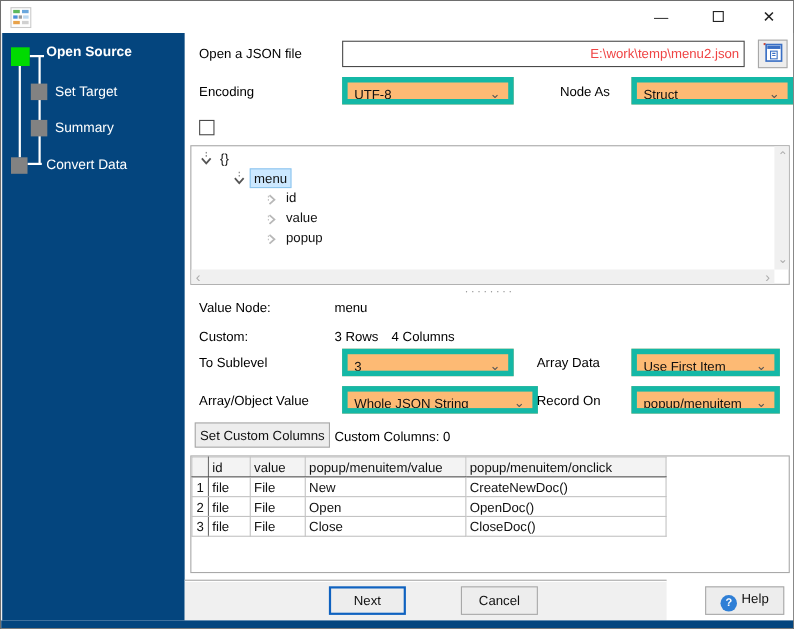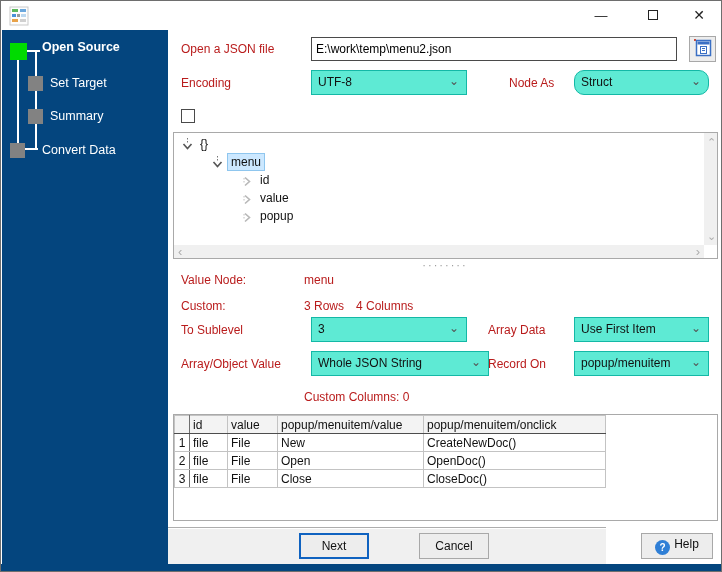--- a/index.html
+++ b/index.html
@@ -18,24 +18,24 @@
   .content { position:relative; width:554px; height:534px; background:#fff; }
   .navy-strip { position:absolute; left:0; bottom:0; width:720px; height:7px; background:#04457E; }
   
   .sq { position:absolute; }
   .sq.green { background:#00DB00; }
   .sq.gray { background:#828282; }
   .wline { position:absolute; background:#fff; }
   .step-label { position:absolute; color:#fff; font-size:12.5px; white-space:nowrap; }
   .step-label.active { font-weight:bold; }
   
-  .lbl { position:absolute; white-space:nowrap; color:#b91c1c; }
-  .combo { position:absolute; height:25px; background:#5eead4; border:1px solid #14b8a6; line-height:23px; padding-left:6px; white-space:nowrap; overflow:hidden; }
+  .lbl { position:absolute; white-space:nowrap; color:#000000; }
+  .combo { position:absolute; height:25px; background:#fdba74; border:5px solid #14b8a6; line-height:23px; padding-left:6px; white-space:nowrap; overflow:hidden; }
   .combo .chev { position:absolute; right:7px; top:-1px; color:#555; font-size:12px; }
-  .textinput { position:absolute; height:24px; border:1px solid #4a4a4a; background:#fff; font-family:inherit; font-size:12px; padding:0 4px; color:#000000; }
+  .textinput { position:absolute; height:24px; border:1px solid #4a4a4a; background:#fff; font-family:inherit; font-size:12px; padding:0 4px; color:#ef4444;text-align:right; }
   .btn { position:absolute; background:#ededed; border:1px solid #a8a8a8; font-family:inherit; font-size:12px; color:#111; text-align:center; }
   .btn.primary { border:2px solid #0f62c0; }
   .checkbox { position:absolute; width:14px; height:14px; border:1px solid #4a4a4a; background:#fff; }
   .cb-label { font-weight:bold; }
   
   .tree-panel { position:absolute; left:5px; top:102px; width:545px; height:127px; border:1px solid #a9a9a9; background:#fff; }
   .tree-rows { position:absolute; left:0; top:2px; right:14px; bottom:14px; overflow:hidden; }
   .tree-row { position:relative; height:18px; line-height:18px; white-space:nowrap; }
   .tree-arrow { display:inline-block; width:11px; height:14px; vertical-align:middle; margin-right:4px; }
   .tree-lbl { display:inline-block; padding:0 3px; line-height:16px; }
@@ -113,21 +113,21 @@
           <line x1="8" y1="11.5" x2="11" y2="11.5" stroke="#3a6fc4"></line>
         </svg>
       </button>
 
       <div class="lbl" style="left:13px;top:46px;">Encoding</div>
       <div class="combo" style="left:143px;top:40px;width:156px;">
         <span>UTF-8</span>
         <span class="chev">⌄</span>
       </div>
       <div class="lbl" style="left:341px;top:46px;">Node As</div>
-      <div class="combo" style="left:406px;top:40px;width:135px;border-radius:10px;">
+      <div class="combo" style="left:406px;top:40px;width:147px;">
         <span>Struct</span>
         <span class="chev">⌄</span>
       </div>
 
       <span class="checkbox" style="left:13px;top:79px;"></span>
 
       <div class="tree-panel">
         <div class="tree-rows">
           <div class="tree-row" style="padding-left:8px;">
             <svg class="tree-arrow" viewBox="0 0 11 14">
@@ -194,20 +194,21 @@
       <div class="combo" style="left:143px;top:321px;width:178px;">
         <span>Whole JSON String</span>
         <span class="chev">⌄</span>
       </div>
       <div class="lbl" style="left:320px;top:327px;">Record On</div>
       <div class="combo" style="left:406px;top:321px;width:135px;">
         <span>popup/menuitem</span>
         <span class="chev">⌄</span>
       </div>
 
+      <button class="btn" style="left:9px;top:354px;width:123px;height:23px;">Set Custom Columns</button>
       <div class="lbl" style="left:136px;top:360px;">Custom Columns: 0</div>
 
       <div class="grid-panel">
         <table class="grid">
           <colgroup>
               <col style="width:15px">
               <col style="width:38px">
               <col style="width:50px">
               <col style="width:146px">
               <col style="width:182px">

